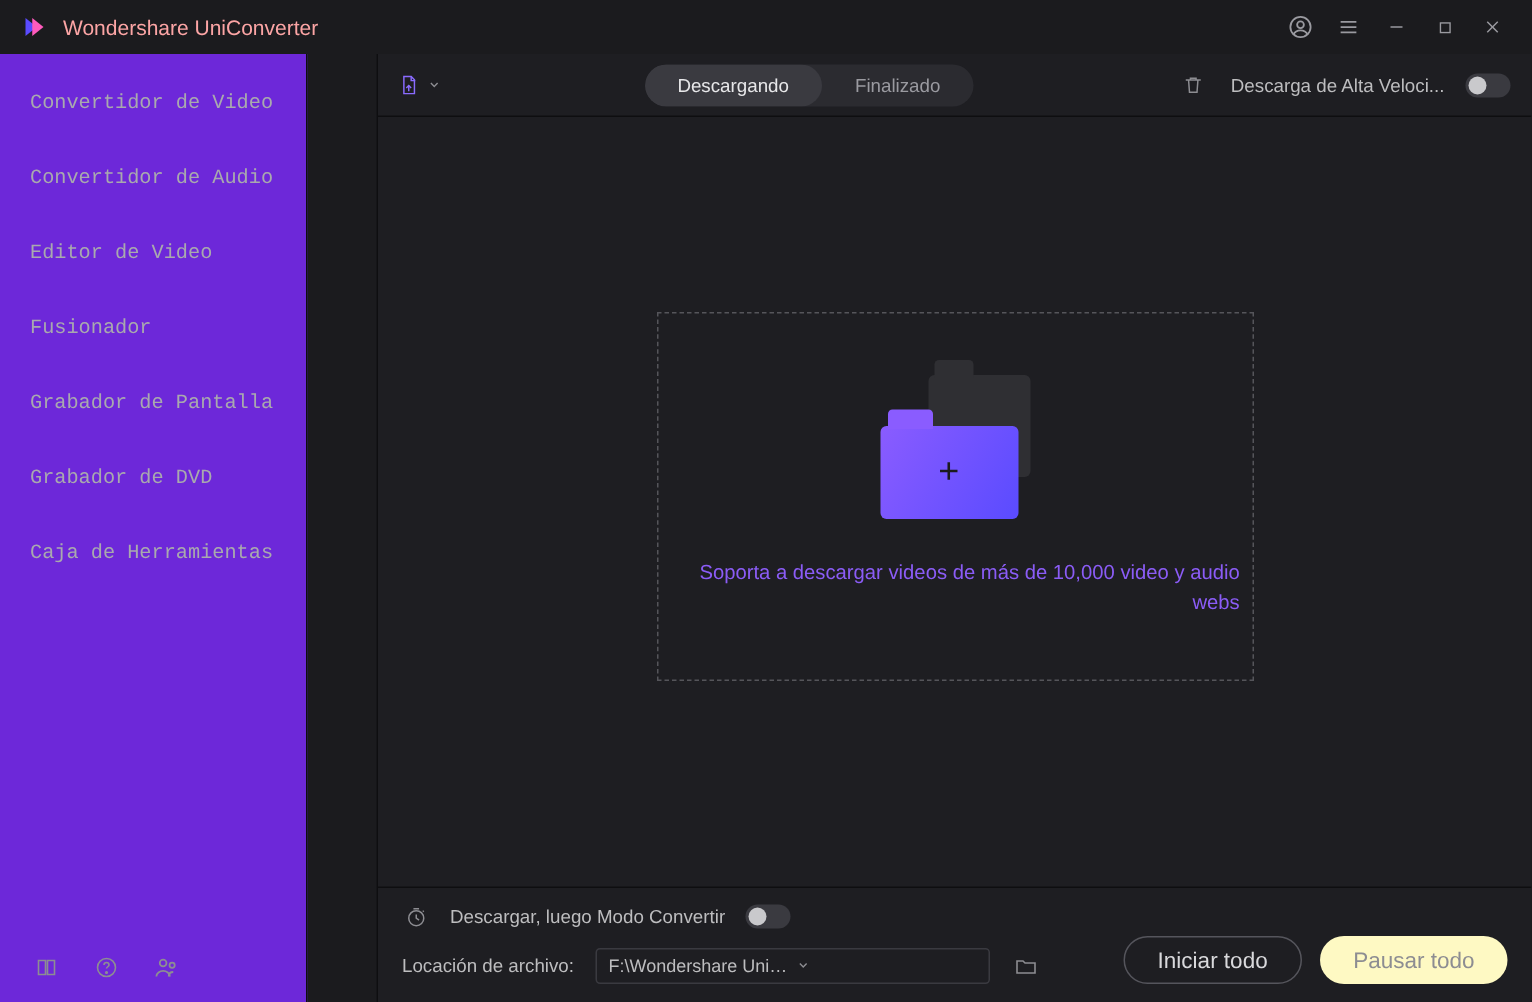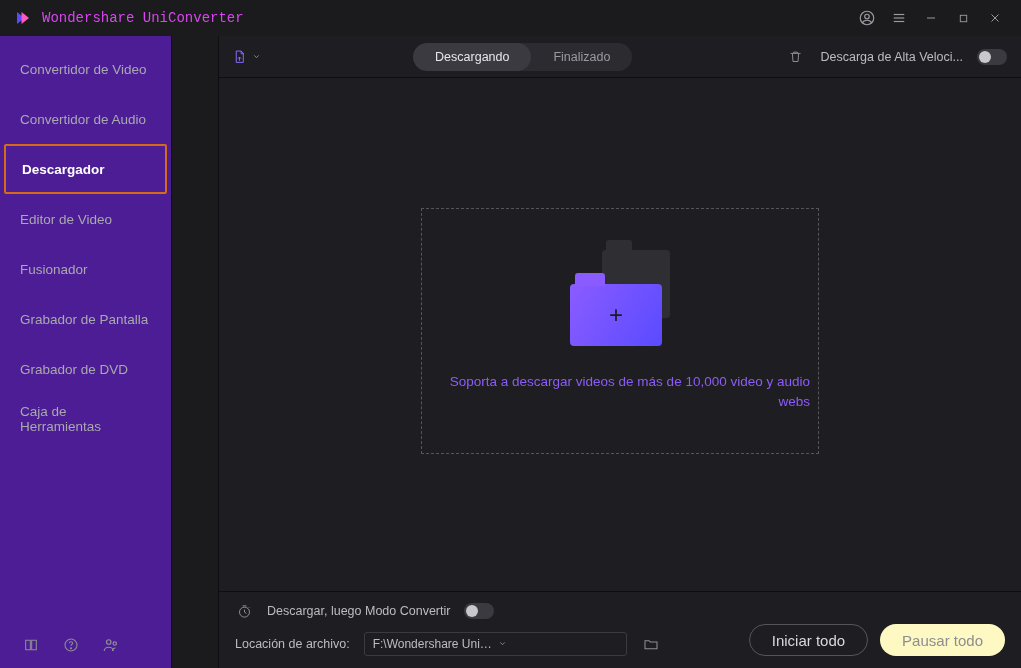--- a/index.html
+++ b/index.html
@@ -16,40 +16,41 @@
   .titlebar {
     height: 36px;
     display: flex;
     align-items: center;
     padding: 0 10px 0 14px;
     background: #1b1b1e;
   }
   .app-logo {
     width: 18px; height: 18px; margin-right: 10px;
   }
-  .app-title { color: #d946ef; font-size: 14px; font-family: Liberation Mono, monospace; }
+  .app-title { color: #fca5a5; font-size: 14px; }
   .titlebar-spacer { flex: 1; }
   .titlebar .tbtn {
     width: 32px; height: 32px;
     display: flex; align-items: center; justify-content: center;
     color: #9a9aa0;
   }
   .tbtn svg { display: block; }
 
   
   .app-body { display: flex; height: calc(668px - 36px); }
 
   
   .sidebar {
-    width: 172px;
-    background: #4c1d95;
+    width: 205px;
+    background: #6d28d9;
     display: flex;
     flex-direction: column;
     padding-top: 8px;
     border-right: 1px solid #0e0e10;
+    font-family: Liberation Mono, monospace;
   }
   .side-item {
     height: 50px;
     display: flex;
     align-items: center;
     padding: 0 20px;
     color: #a9a9ae;
     font-size: 13.5px;
     cursor: pointer;
   }
@@ -262,23 +263,20 @@
 </div>
 
 <div class="app-body">
 
   <div class="sidebar">
     <div class="side-item">
         <span>Convertidor de Video</span>
       </div>
     <div class="side-item">
         <span>Convertidor de Audio</span>
-      </div>
-    <div class="side-item active">
-        <span>Descargador</span>
       </div>
     <div class="side-item">
         <span>Editor de Video</span>
       </div>
     <div class="side-item">
         <span>Fusionador</span>
       </div>
     <div class="side-item">
         <span>Grabador de Pantalla</span>
       </div>

